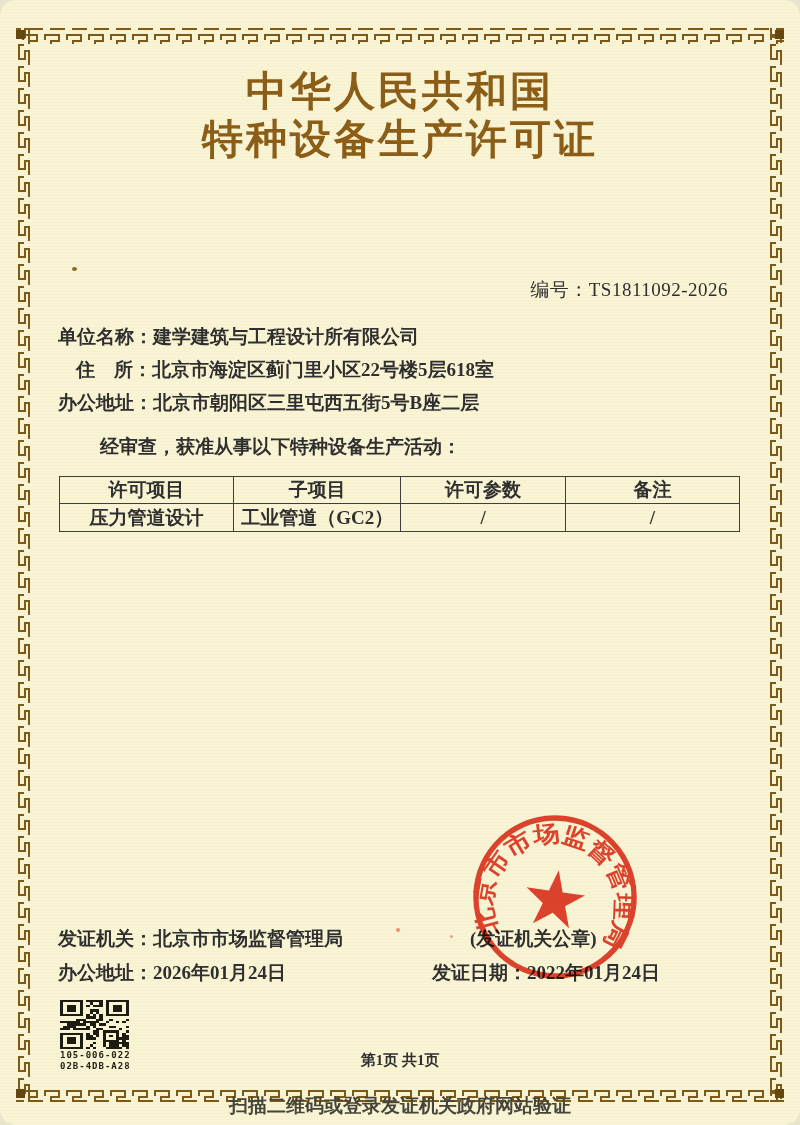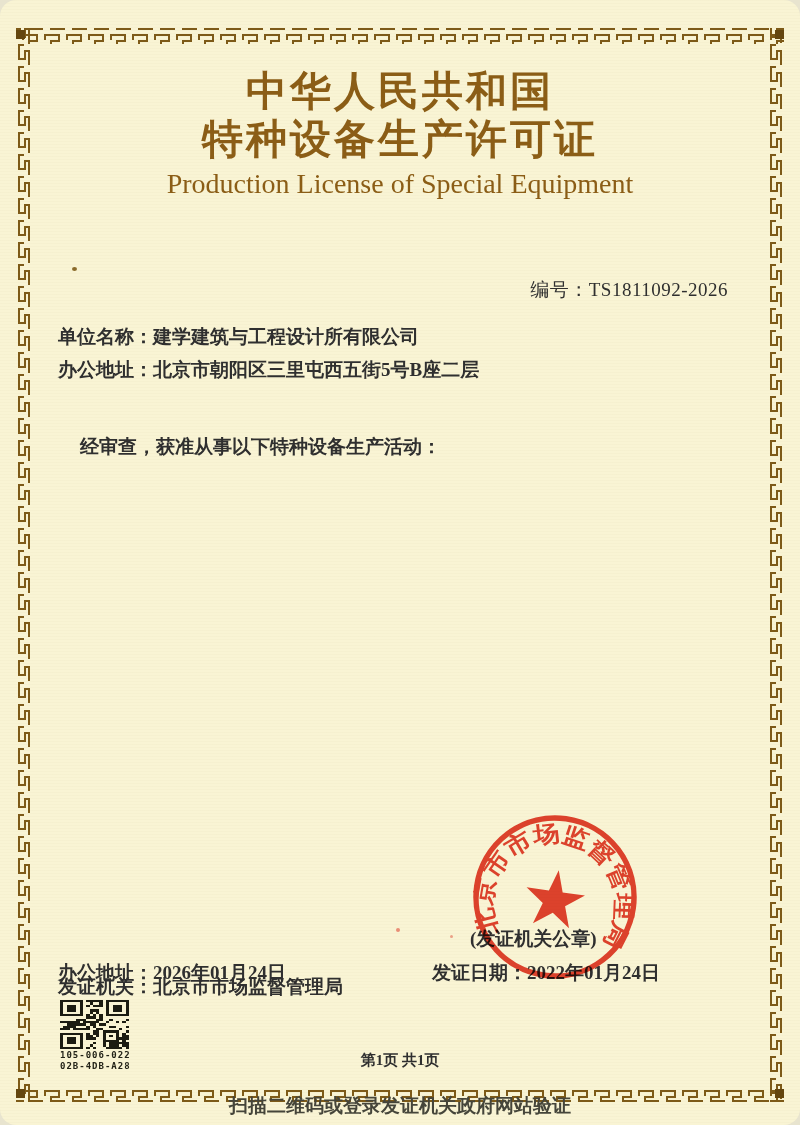--- a/index.html
+++ b/index.html
@@ -49,42 +49,42 @@
     font-size:19px; letter-spacing:0.5px;
   }
   .serial .num { font-family:"Liberation Serif", serif; }
 
   .fields { position:absolute; left:58px; top:320px; }
   .field  { height:33px; line-height:33px; font-size:19px; white-space:nowrap; }
   .field .label { display:inline-block; min-width:94px; font-weight:600;text-align:right; }
   .field .value { font-weight:600; }
 
   .intro {
-    position:absolute; left:80px; top:434px;
+    position:absolute; left:100px; top:434px;
     font-size:19px; font-weight:600;
   }
 
   table.license {
     position:absolute; left:59px; top:476px;
     width:681px;
     border-collapse:collapse;
     table-layout:fixed;
   }
   table.license th, table.license td {
     border:1.5px solid #3e3e3e;
     font-size:19px; font-weight:600;
     text-align:center; padding:0;
   }
   table.license th { height:25px; }
   table.license td { height:27px; }
 
   .issuer-line, .caption, .valid-line, .issue-line {
     position:absolute; font-size:19px; font-weight:600; white-space:nowrap;
   }
-  .issuer-line { left:58px;  top:974px; }
+  .issuer-line { left:58px;  top:926px; }
   .caption     { left:470px; top:926px; }
   .valid-line  { left:58px;  top:960px; }
   .issue-line  { left:432px; top:960px; }
 
   .stamp {
     position:absolute; left:467px; top:809px;
     width:176px; height:176px;
     transform:rotate(8deg);
     mix-blend-mode:multiply;
     opacity:0.92;
@@ -135,35 +135,59 @@
     <rect x="16" y="28" width="16" height="1074" fill="url(#meander-v)"></rect>
     <rect x="768" y="28" width="16" height="1074" fill="url(#meander-v)"></rect>
     <rect x="16" y="30" width="9" height="9" fill="#64460f"></rect>
     <rect x="775" y="30" width="9" height="9" fill="#64460f"></rect>
     <rect x="16" y="1089" width="9" height="9" fill="#64460f"></rect>
     <rect x="775" y="1089" width="9" height="9" fill="#64460f"></rect>
   </svg>
 
   <div id="title-zh1" class="title-zh">中华人民共和国</div>
   <div id="title-zh2" class="title-zh">特种设备生产许可证</div>
-  <div id="title-en1" class="title-en">Production License of Special Equipment</div>
 
   <div class="serial"><span>编号：</span><span class="num">TS1811092-2026</span></div>
 
   <div class="fields">
     <div class="field">
       <span class="label">单位名称：</span><span class="value">建学建筑与工程设计所有限公司</span>
     </div>
     <div class="field">
+      <span class="label">住　所：</span><span class="value">北京市海淀区蓟门里小区22号楼5层618室</span>
+    </div>
+    <div class="field">
       <span class="label">办公地址：</span><span class="value">北京市朝阳区三里屯西五街5号B座二层</span>
     </div>
   </div>
 
   <div class="intro">经审查，获准从事以下特种设备生产活动：</div>
 
+  <table class="license">
+    <colgroup>
+      <col style="width:25.6%">
+        <col style="width:24.6%">
+        <col style="width:24.2%">
+        <col style="width:25.6%">
+    </colgroup>
+    <tbody>
+        <tr>
+      <th>许可项目</th>
+      <th>子项目</th>
+      <th>许可参数</th>
+      <th>备注</th>
+    </tr>
+    <tr>
+      <td>压力管道设计</td>
+      <td>工业管道（GC2）</td>
+      <td>/</td>
+      <td>/</td>
+    </tr>
+  </tbody>
+    </table>
 
   <div class="issuer-line"><span>发证机关：</span><span>北京市市场监督管理局</span></div>
   <div class="caption">(发证机关公章)</div>
   <div class="valid-line"><span>办公地址：</span><span>2026年01月24日</span></div>
   <div class="issue-line"><span>发证日期：</span><span>2022年01月24日</span></div>
 
   <svg class="stamp" viewBox="0 0 176 176">
     <defs>
       <path id="stamp-arc" d="M 37.2 130.4 A 62 62 0 1 1 138.8 130.4" fill="none"></path>
     </defs>

